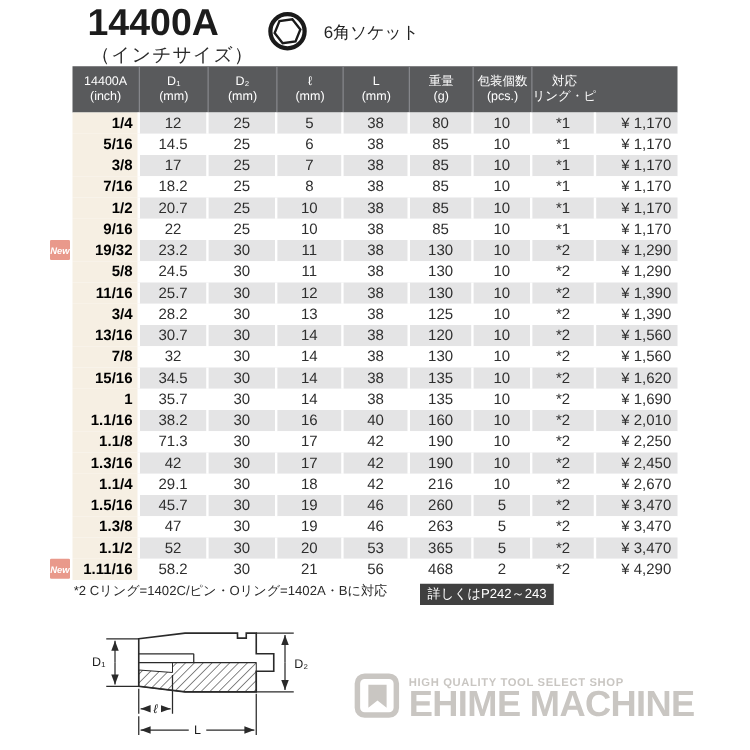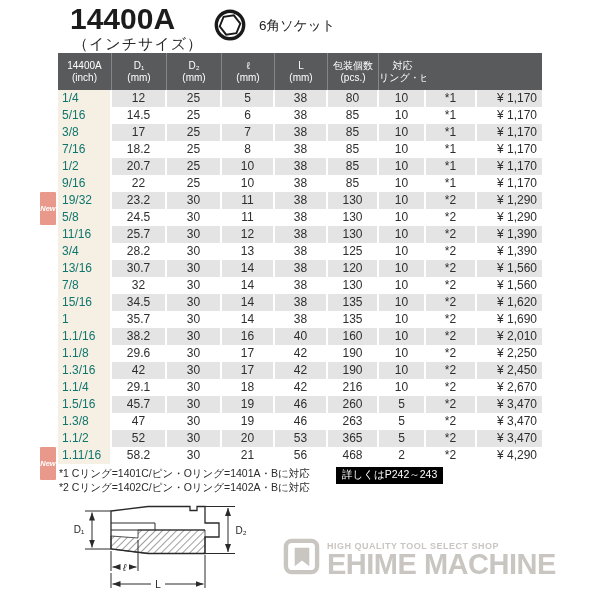--- a/index.html
+++ b/index.html
@@ -18,30 +18,30 @@
   .thead{background:#595a5c;height:37px;}
   .hcell{color:#ffffff;font-size:10px;line-height:11px;text-align:center;display:flex;
          flex-direction:column;justify-content:center;gap:1px;border-right:1px solid #85868a;
          box-sizing:border-box;overflow:hidden;white-space:nowrap;}
   .hcell:last-child{border-right:none;}
   .trow{height:17px;position:relative;}
   .cell{box-sizing:border-box;border-right:2px solid #ffffff;font-size:12px;line-height:17px;
         text-align:center;color:#2e2e2e;background:#ffffff;overflow:hidden;white-space:nowrap;}
   .trow .cell:last-child{border-right:none;}
   .striped .cell{background:#e4e4e5;}
-  .cell.sz{background:#f6efe3 !important;font-weight:normal;color:#0f766e;display:flex;
-           justify-content:flex-start;padding:0 4px;}
+  .cell.sz{background:#f6efe3 !important;font-weight:bold;color:#000000;display:flex;
+           justify-content:flex-end;padding:0 4px;}
   .c-price{text-align:right;padding-right:5px;}
-  .new-badge{position:absolute;left:-18px;top:0px;width:16px;height:33px;background:#e9998b;
+  .new-badge{position:absolute;left:-18px;top:0px;width:16px;height:16px;background:#e9998b;
              color:#fff;font-size:7.5px;font-style:italic;font-weight:bold;display:flex;
              align-items:center;justify-content:center;border-radius:1px;}
 
   
   .notes{position:absolute;left:59px;top:466px;font-size:10.5px;color:#2a2a2a;line-height:14px;}
-  .pageref{position:absolute;left:336px;top:467px;background:#000000;color:#ffffff;
+  .pageref{position:absolute;left:336px;top:467px;background:#404040;color:#ffffff;
            font-size:10.5px;padding:1px 6px 2px;}
 
   
   .diagram{position:absolute;left:55px;top:503px;}
   .logo{position:absolute;left:283px;top:538px;display:flex;gap:7px;color:#c9c6c2;}
   .tagline{font-size:9px;font-weight:bold;letter-spacing:0.5px;white-space:nowrap;margin-top:3px;}
   .lname{font-size:29px;font-weight:bold;letter-spacing:-0.5px;line-height:27px;white-space:nowrap;}
 </style>
 </head>
 <body>
@@ -73,20 +73,24 @@
   </div>
         <div class="hcell">
     <div class="h1">ℓ</div>
     <div class="h2">(mm)</div>
   </div>
         <div class="hcell">
     <div class="h1">L</div>
     <div class="h2">(mm)</div>
   </div>
         <div class="hcell">
+    <div class="h1">重量</div>
+    <div class="h2">(g)</div>
+  </div>
+        <div class="hcell">
     <div class="h1">包装個数</div>
     <div class="h2">(pcs.)</div>
   </div>
         <div class="hcell">
     <div class="h1">対応</div>
     <div class="h2">リング・ピン</div>
   </div>
       </div>
     <div class="tbody">
         <div class="trow striped">
@@ -313,21 +317,21 @@
     <div class="cell c-p">10</div>
     <div class="cell c-r">*2</div>
     <div class="cell c-price">¥ 2,010</div>
   </div>
         <div class="trow">
 
     <div class="cell sz">
             <span class="sw">1.</span>
             <span class="sf">1/8</span>
           </div>
-    <div class="cell c-d1">29.6</div>
+    <div class="cell c-d1">71.3</div>
     <div class="cell c-d2">30</div>
     <div class="cell c-l">17</div>
     <div class="cell c-L">42</div>
     <div class="cell c-g">190</div>
     <div class="cell c-p">10</div>
     <div class="cell c-r">*2</div>
     <div class="cell c-price">¥ 2,250</div>
   </div>
         <div class="trow striped">
 
@@ -416,21 +420,20 @@
     <div class="cell c-L">56</div>
     <div class="cell c-g">468</div>
     <div class="cell c-p">2</div>
     <div class="cell c-r">*2</div>
     <div class="cell c-price">¥ 4,290</div>
   </div>
       </div>
   </div>
 
   <div class="notes">
-    <div>*1 Cリング=1401C/ピン・Oリング=1401A・Bに対応</div>
     <div>*2 Cリング=1402C/ピン・Oリング=1402A・Bに対応</div>
   </div>
   <div class="pageref">詳しくはP242～243</div>
 
   <svg class="diagram" width="250" height="97" viewBox="0 0 250 97">
     <defs>
       <marker id="ah" markerWidth="9" markerHeight="8" refX="8" refY="3" orient="auto" markerUnits="userSpaceOnUse">
         <path d="M0,0 L8,3 L0,6 Z" fill="#2a2a2a"></path>
       </marker>
       <pattern id="hatch" width="5" height="5" patternUnits="userSpaceOnUse" patternTransform="rotate(45)">

